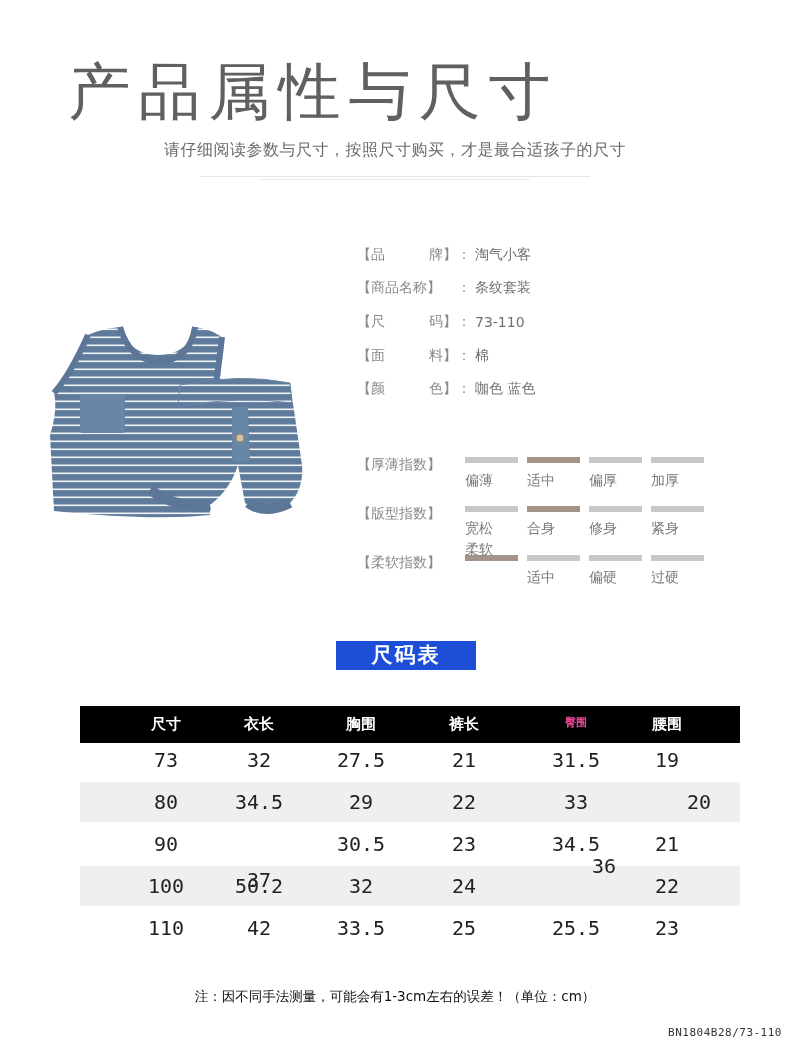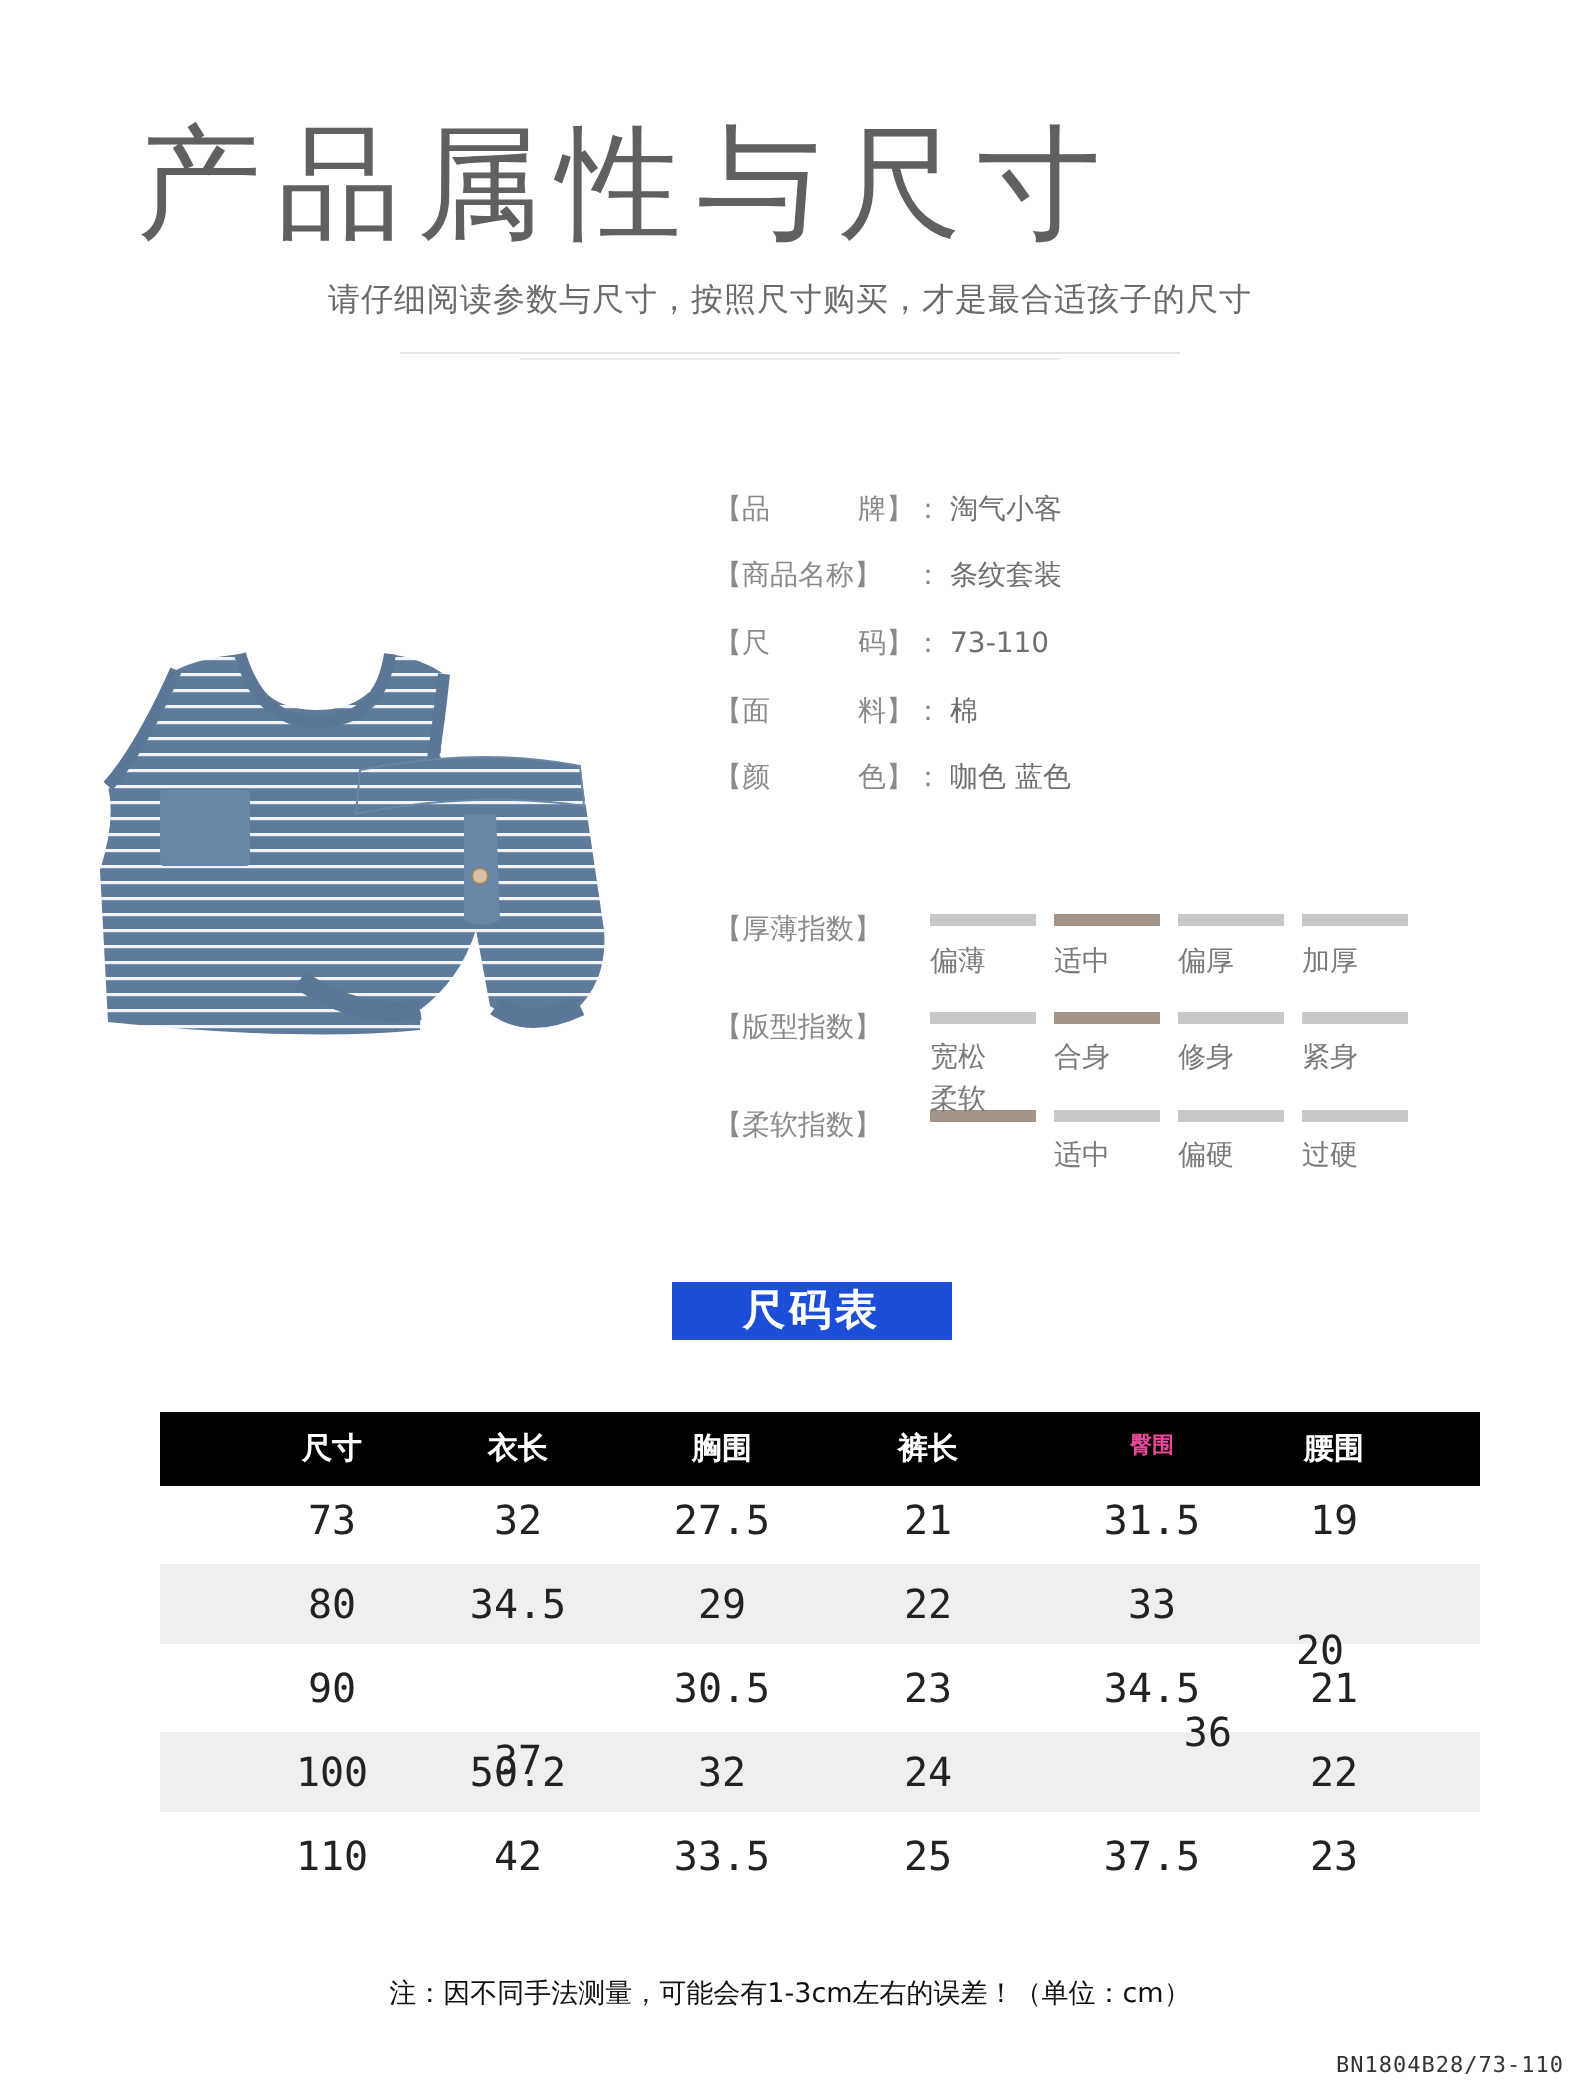--- a/index.html
+++ b/index.html
@@ -158,35 +158,35 @@
     <div class="abs cell" style="left: 219px; top: 748px; width: 80px;">32</div>
     <div class="abs cell" style="left: 321px; top: 748px; width: 80px;">27.5</div>
     <div class="abs cell" style="left: 424px; top: 748px; width: 80px;">21</div>
     <div class="abs cell" style="left: 536px; top: 748px; width: 80px;">31.5</div>
     <div class="abs cell" style="left: 627px; top: 748px; width: 80px;">19</div>
     <div class="abs cell" style="left: 126px; top: 790px; width: 80px;">80</div>
     <div class="abs cell" style="left: 219px; top: 790px; width: 80px;">34.5</div>
     <div class="abs cell" style="left: 321px; top: 790px; width: 80px;">29</div>
     <div class="abs cell" style="left: 424px; top: 790px; width: 80px;">22</div>
     <div class="abs cell" style="left: 536px; top: 790px; width: 80px;">33</div>
-    <div class="abs cell" style="left: 620px; top: 790px; width: 80px; margin-top: 23px;">20</div>
+    <div class="abs cell" style="left: 659px; top: 790px; width: 80px;">20</div>
     <div class="abs cell" style="left: 126px; top: 832px; width: 80px;">90</div>
     <div class="abs cell" style="left: 219px; top: 832px; width: 80px; margin-top: 36px;">37</div>
     <div class="abs cell" style="left: 321px; top: 832px; width: 80px;">30.5</div>
     <div class="abs cell" style="left: 424px; top: 832px; width: 80px;">23</div>
     <div class="abs cell" style="left: 536px; top: 832px; width: 80px;">34.5</div>
     <div class="abs cell" style="left: 627px; top: 832px; width: 80px;">21</div>
     <div class="abs cell" style="left: 126px; top: 874px; width: 80px;">100</div>
     <div class="abs cell" style="left: 219px; top: 874px; width: 80px;">50.2</div>
     <div class="abs cell" style="left: 321px; top: 874px; width: 80px;">32</div>
     <div class="abs cell" style="left: 424px; top: 874px; width: 80px;">24</div>
     <div class="abs cell" style="left: 536px; top: 854px; width: 80px; text-align: right;">36</div>
     <div class="abs cell" style="left: 627px; top: 874px; width: 80px;">22</div>
     <div class="abs cell" style="left: 126px; top: 916px; width: 80px;">110</div>
     <div class="abs cell" style="left: 219px; top: 916px; width: 80px;">42</div>
     <div class="abs cell" style="left: 321px; top: 916px; width: 80px;">33.5</div>
     <div class="abs cell" style="left: 424px; top: 916px; width: 80px;">25</div>
-    <div class="abs cell" style="left: 536px; top: 916px; width: 80px;">37.5</div>
+    <div class="abs cell" style="left: 536px; top: 916px; width: 80px;">25.5</div>
     <div class="abs cell" style="left: 627px; top: 916px; width: 80px;">23</div>
   </div>
 
 <div class="abs note">注：因不同手法测量，可能会有1-3cm左右的误差！（单位：cm）</div>
 <div class="abs code">BN1804B28/73-110</div>
 
 </body></html>

